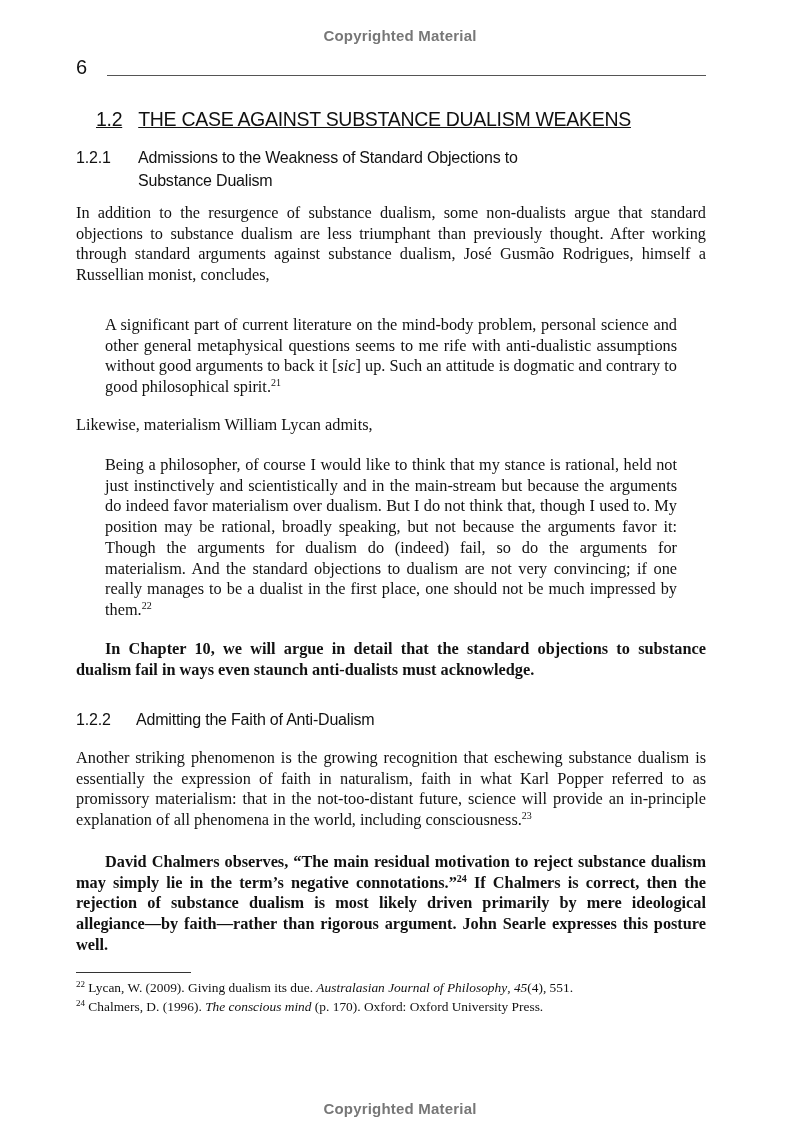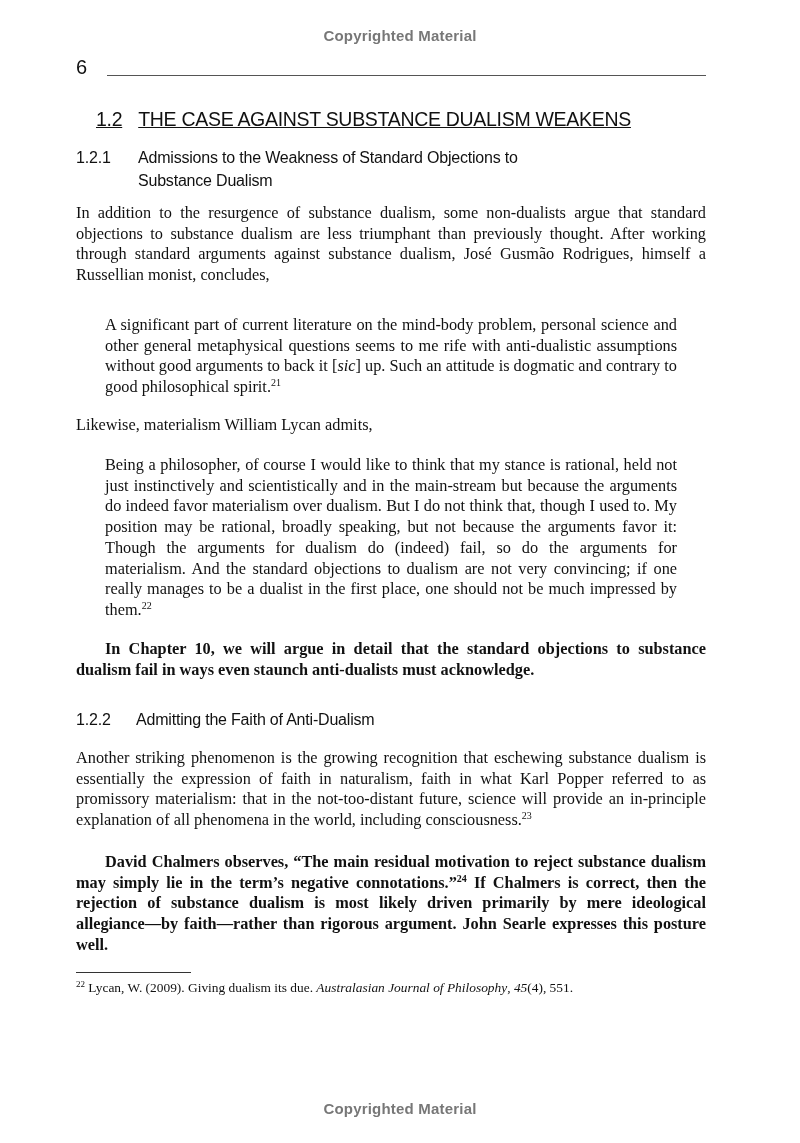--- a/index.html
+++ b/index.html
@@ -59,15 +59,16 @@
 <h3 class="h3 h3b"><span class="num">1.2.2</span><span>Admitting the Faith of Anti-Dualism</span></h3>
 
 <p class="body" style="top:748px"><span>Another striking phenomenon is the growing recognition that eschewing substance dualism is essentially the expression of faith in naturalism, faith in what Karl Popper referred to as promissory materialism: that in the not-too-distant future, science will provide an in-principle explanation of all phenomena in the world, including consciousness.</span><sup>23</sup></p>
 
 <p class="body indent-first" style="top:852px"><span>David Chalmers observes, “The main residual motivation to reject substance dualism may simply lie in the term’s negative connotations.”</span><sup>24</sup><span> If Chalmers is correct, then the rejection of substance dualism is most likely driven primarily by mere ideological allegiance—by faith—rather than rigorous argument. John Searle expresses this posture well.</span></p>
 
 <div class="fn-rule"></div>
 
 <div class="footnotes">
   <div class="footnote"><sup>22</sup><span> Lycan, W. (2009). Giving dualism its due. </span><i>Australasian Journal of Philosophy</i><span>, </span><i>45</i><span>(4), 551.</span></div>
+  <div class="footnote"><sup>24</sup><span> Chalmers, D. (1996). </span><i>The conscious mind</i><span> (p. 170). Oxford: Oxford University Press.</span></div>
 </div>
 
 <div class="copyright bottom">Copyrighted Material</div>
 
 </body></html>

